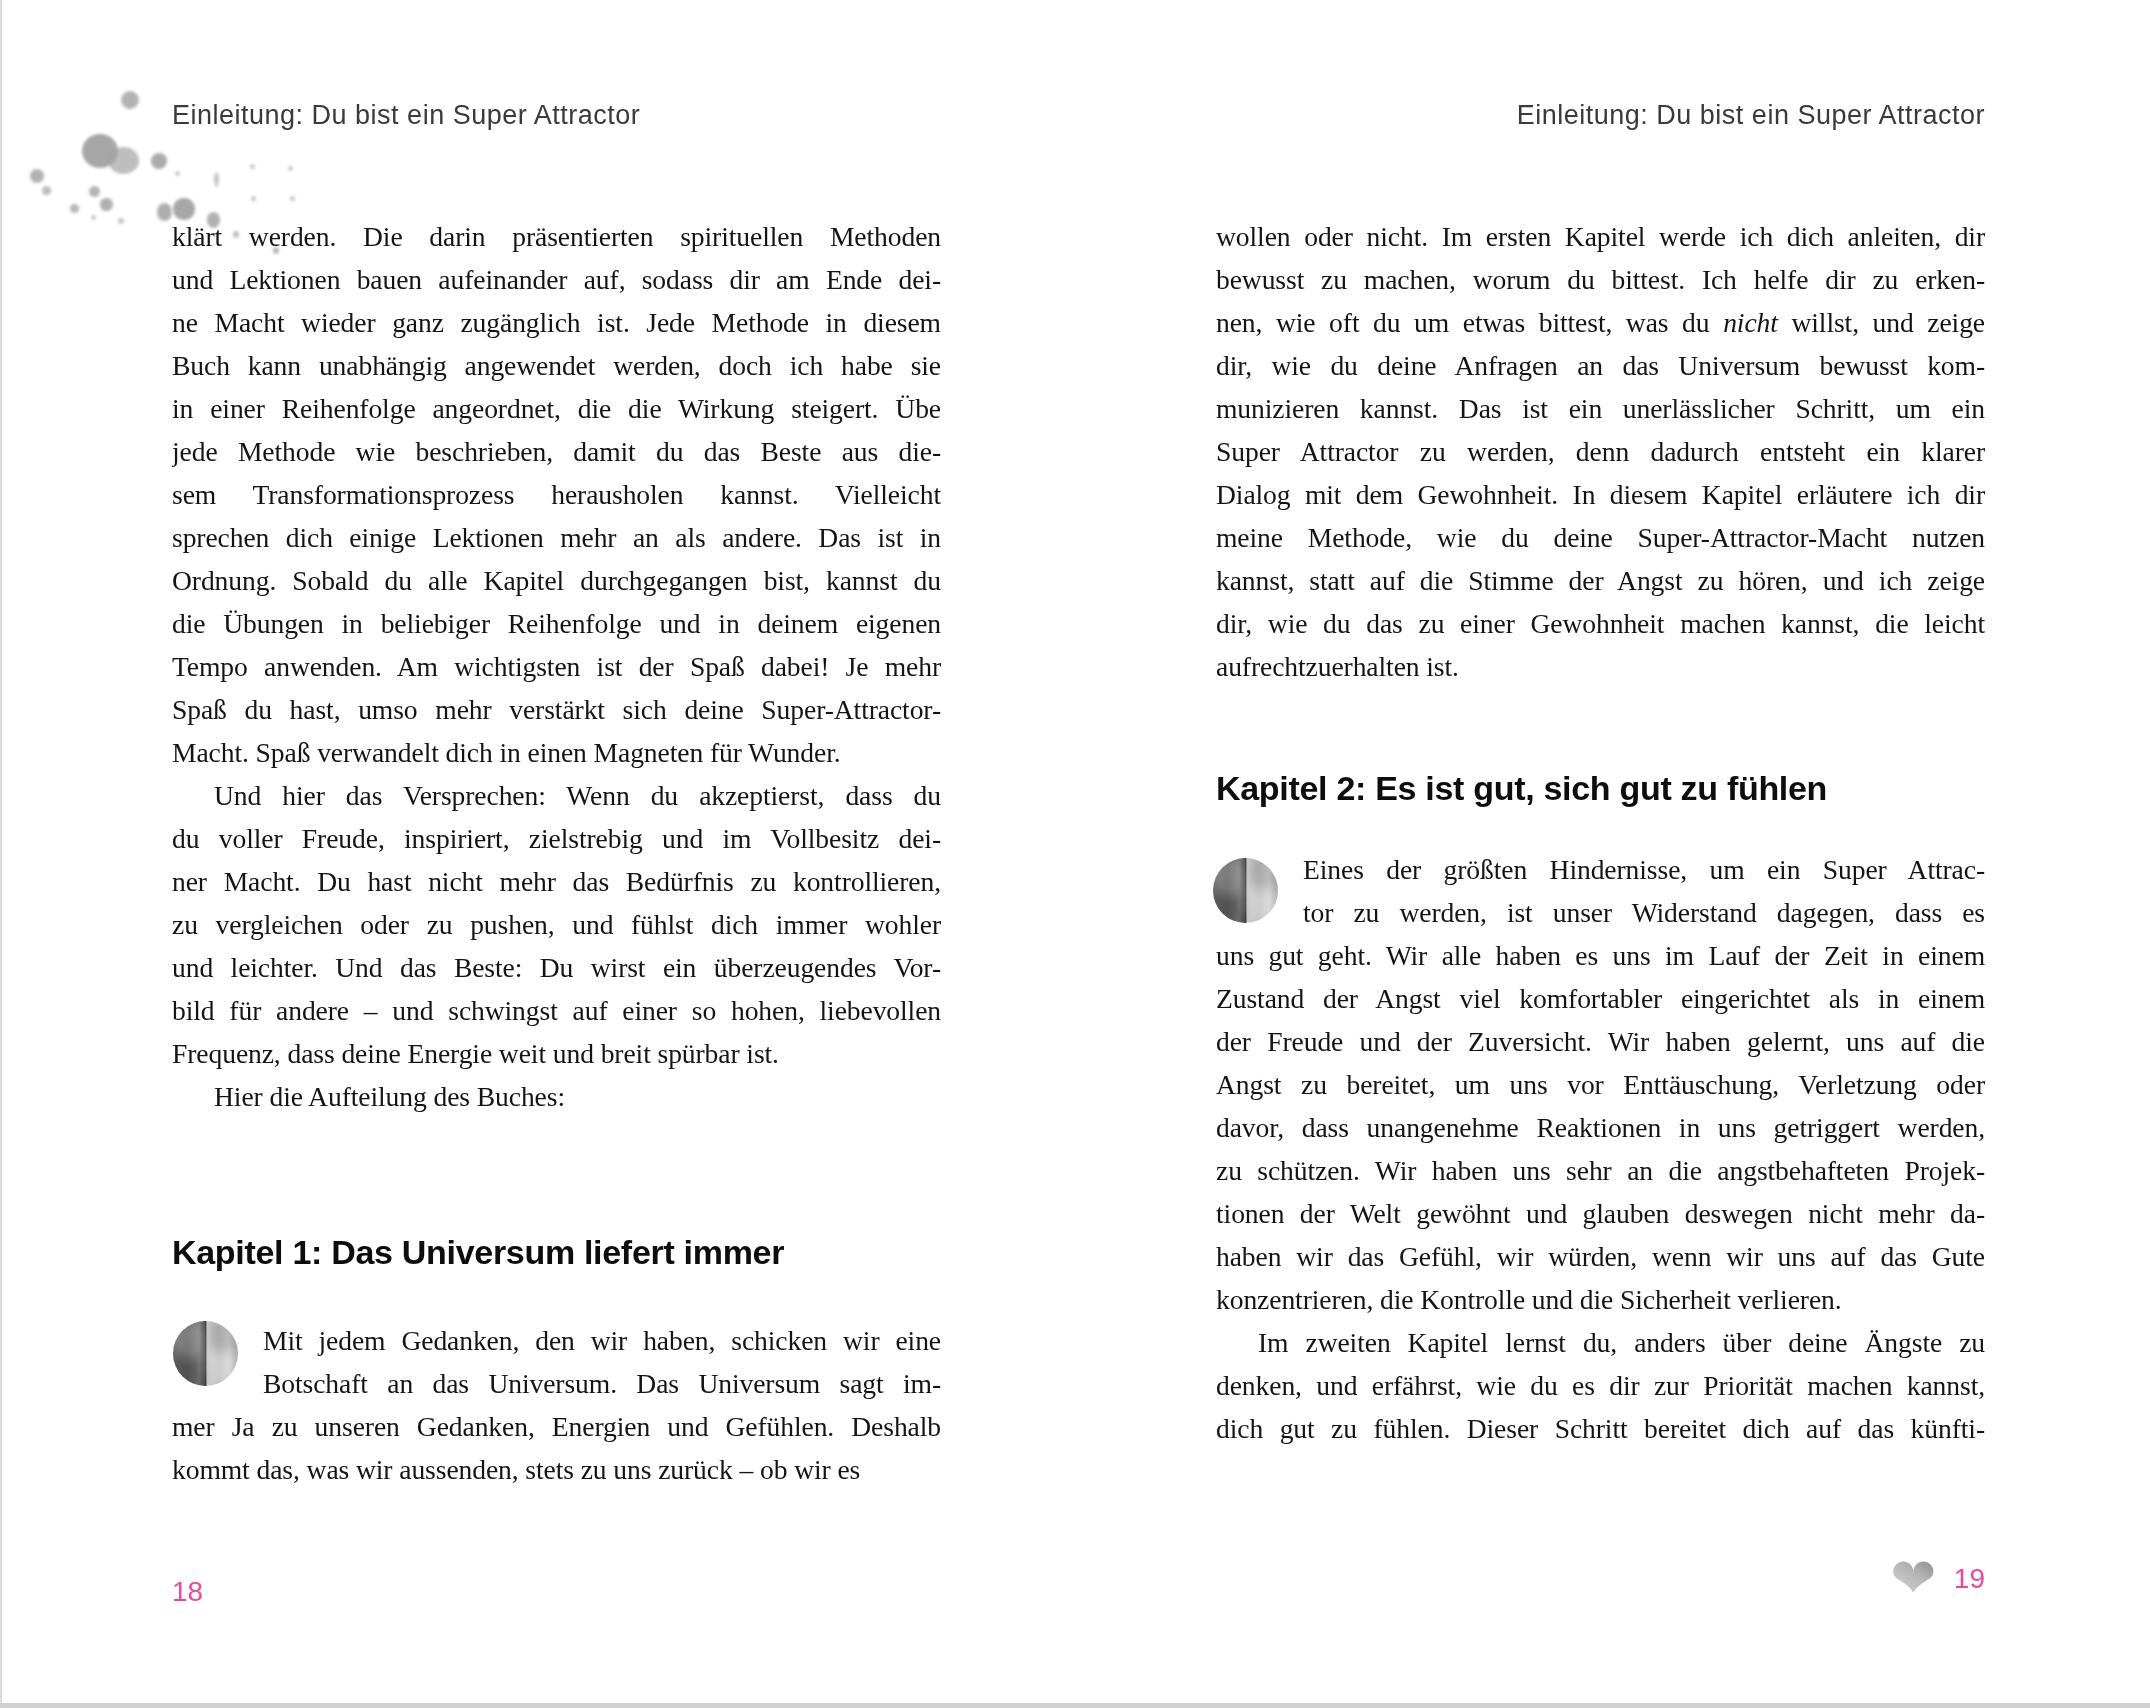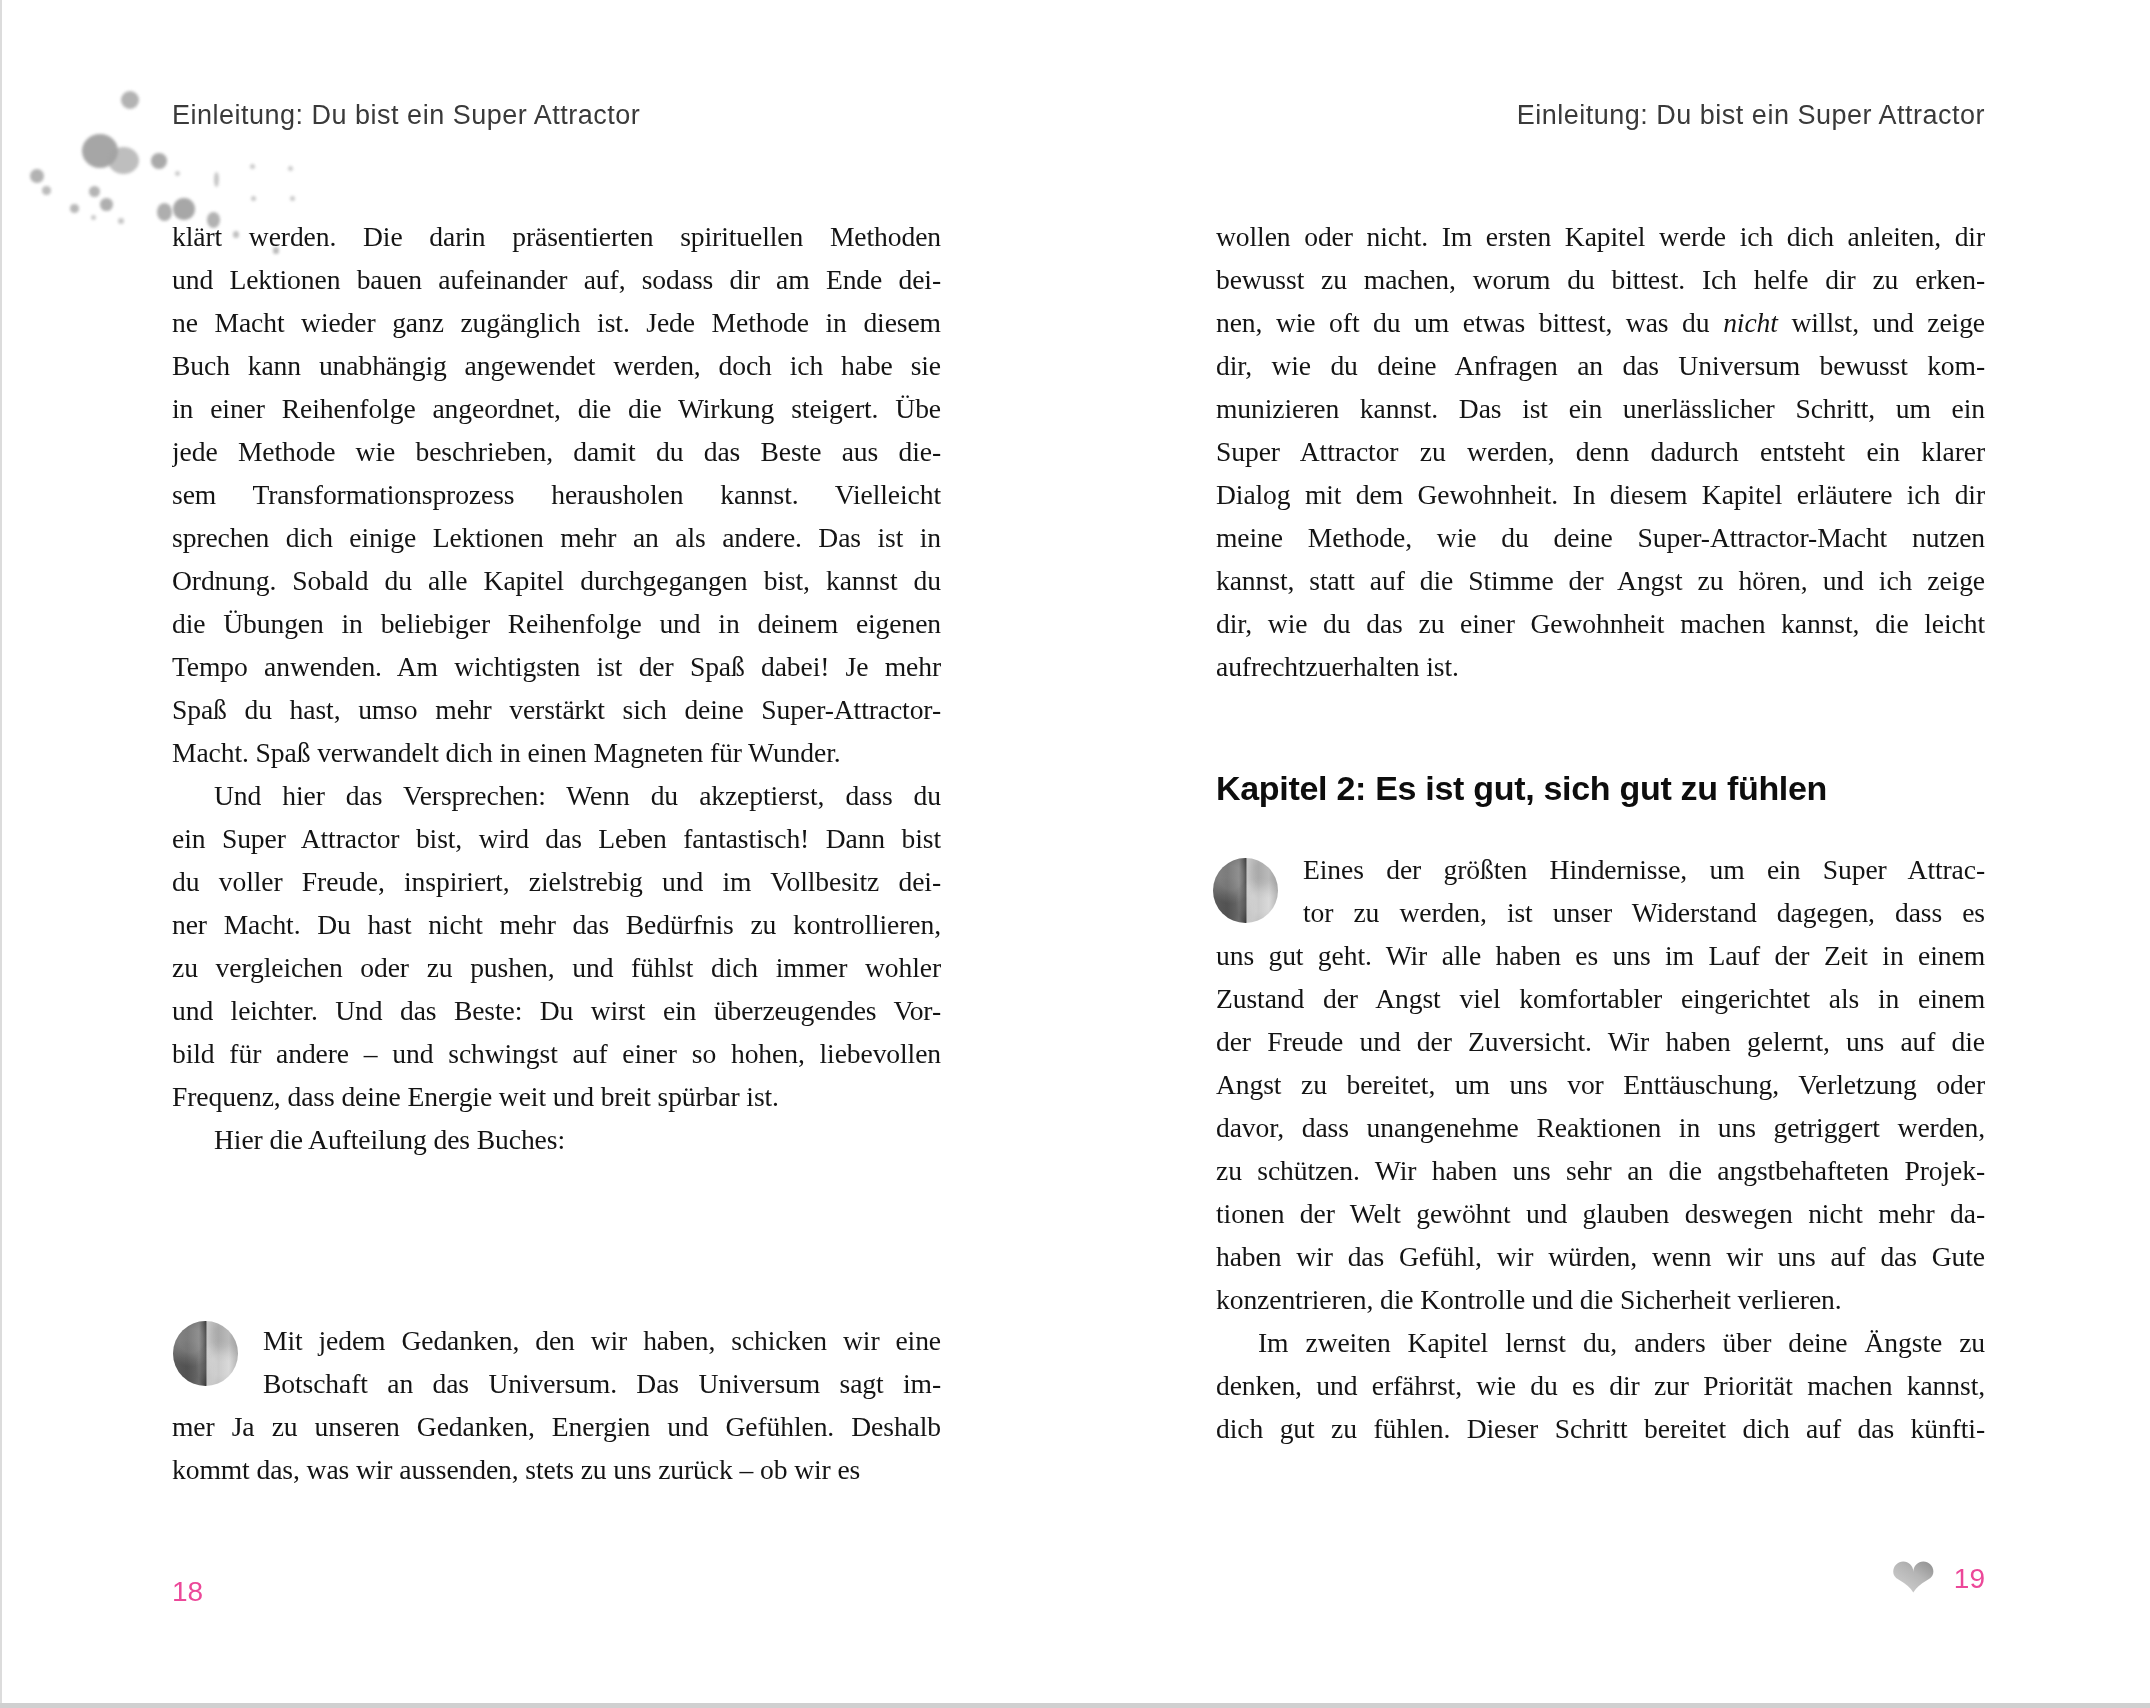--- a/index.html
+++ b/index.html
@@ -127,33 +127,33 @@
           <div class="line">sem Transformationsprozess herausholen kannst. Vielleicht</div>
           <div class="line">sprechen dich einige Lektionen mehr an als andere. Das ist in</div>
           <div class="line">Ordnung. Sobald du alle Kapitel durchgegangen bist, kannst du</div>
           <div class="line">die Übungen in beliebiger Reihenfolge und in deinem eigenen</div>
           <div class="line">Tempo anwenden. Am wichtigsten ist der Spaß dabei! Je mehr</div>
           <div class="line">Spaß du hast, umso mehr verstärkt sich deine Super-Attractor-</div>
           <div class="line">Macht. Spaß verwandelt dich in einen Magneten für Wunder.</div>
         </div>
       <div class="para para-end indent-first">
           <div class="line">Und hier das Versprechen: Wenn du akzeptierst, dass du</div>
-          <div class="line">ein Super Attractor bist, wird das Leben fantastisch! Dann bist</div>
           <div class="line">du voller Freude, inspiriert, zielstrebig und im Vollbesitz dei-</div>
           <div class="line">ner Macht. Du hast nicht mehr das Bedürfnis zu kontrollieren,</div>
           <div class="line">zu vergleichen oder zu pushen, und fühlst dich immer wohler</div>
           <div class="line">und leichter. Und das Beste: Du wirst ein überzeugendes Vor-</div>
           <div class="line">bild für andere – und schwingst auf einer so hohen, liebevollen</div>
           <div class="line">Frequenz, dass deine Energie weit und breit spürbar ist.</div>
         </div>
       <div class="para para-end indent-first">
           <div class="line">Hier die Aufteilung des Buches:</div>
         </div>
     </div>
 
+    <h2 class="chapter-heading heading-1">Kapitel 1: Das Universum liefert immer</h2>
 
     <div class="moon moon-left"></div>
     <div class="chapter-wrap chapter-wrap-left">
       <div class="para para-end chapter-para">
           <div class="line">Mit jedem Gedanken, den wir haben, schicken wir eine</div>
           <div class="line">Botschaft an das Universum. Das Universum sagt im-</div>
           <div class="line">mer Ja zu unseren Gedanken, Energien und Gefühlen. Deshalb</div>
           <div class="line">kommt das, was wir aussenden, stets zu uns zurück – ob wir es</div>
         </div>
     </div>

